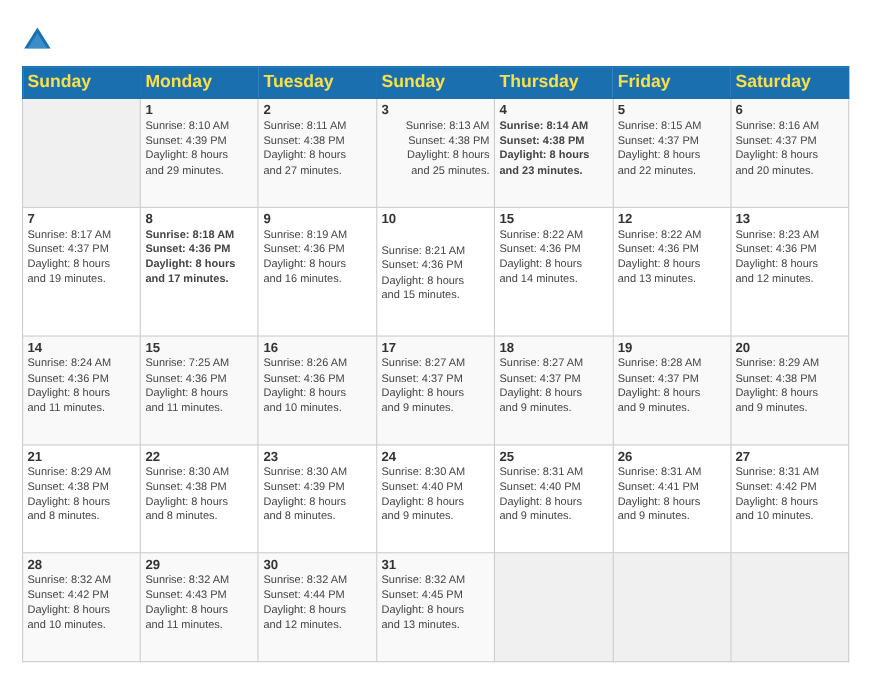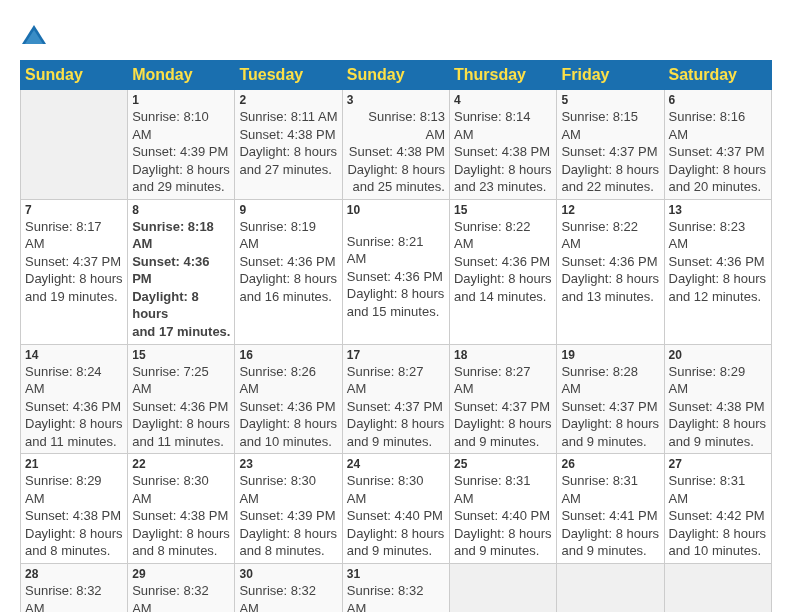--- a/index.html
+++ b/index.html
@@ -88,21 +88,21 @@
     .calendar tbody tr:nth-child(even) td {
       background: #fff;
     }
     .day-num {
       font-size: 12px;
       font-weight: bold;
       color: #333;
       margin-bottom: 1px;
     }
     .day-info {
-      font-size: 13px;
+      font-size: 10px;
       color: #444;
       line-height: 1.35;
     }
     .empty-cell {
       background: #f0f0f0 !important;
     }
   </style>
 </head>
 <body>
 
@@ -155,21 +155,21 @@
           </td>
           <td>
             <div class="day-num">3</div>
             <div class="day-info" style="white-space: pre-line; text-align: right;">Sunrise: 8:13 AM
 Sunset: 4:38 PM
 Daylight: 8 hours
 and 25 minutes.</div>
           </td>
           <td>
             <div class="day-num">4</div>
-            <div class="day-info" style="white-space: pre-line;">Sunrise: 8:14 AM
+            <div class="day-info" style="white-space: pre-line; font-weight: bold;">Sunrise: 8:14 AM
 Sunset: 4:38 PM
 Daylight: 8 hours
 and 23 minutes.</div>
           </td>
           <td>
             <div class="day-num">5</div>
             <div class="day-info" style="white-space: pre-line;">Sunrise: 8:15 AM
 Sunset: 4:37 PM
 Daylight: 8 hours
 and 22 minutes.</div>

